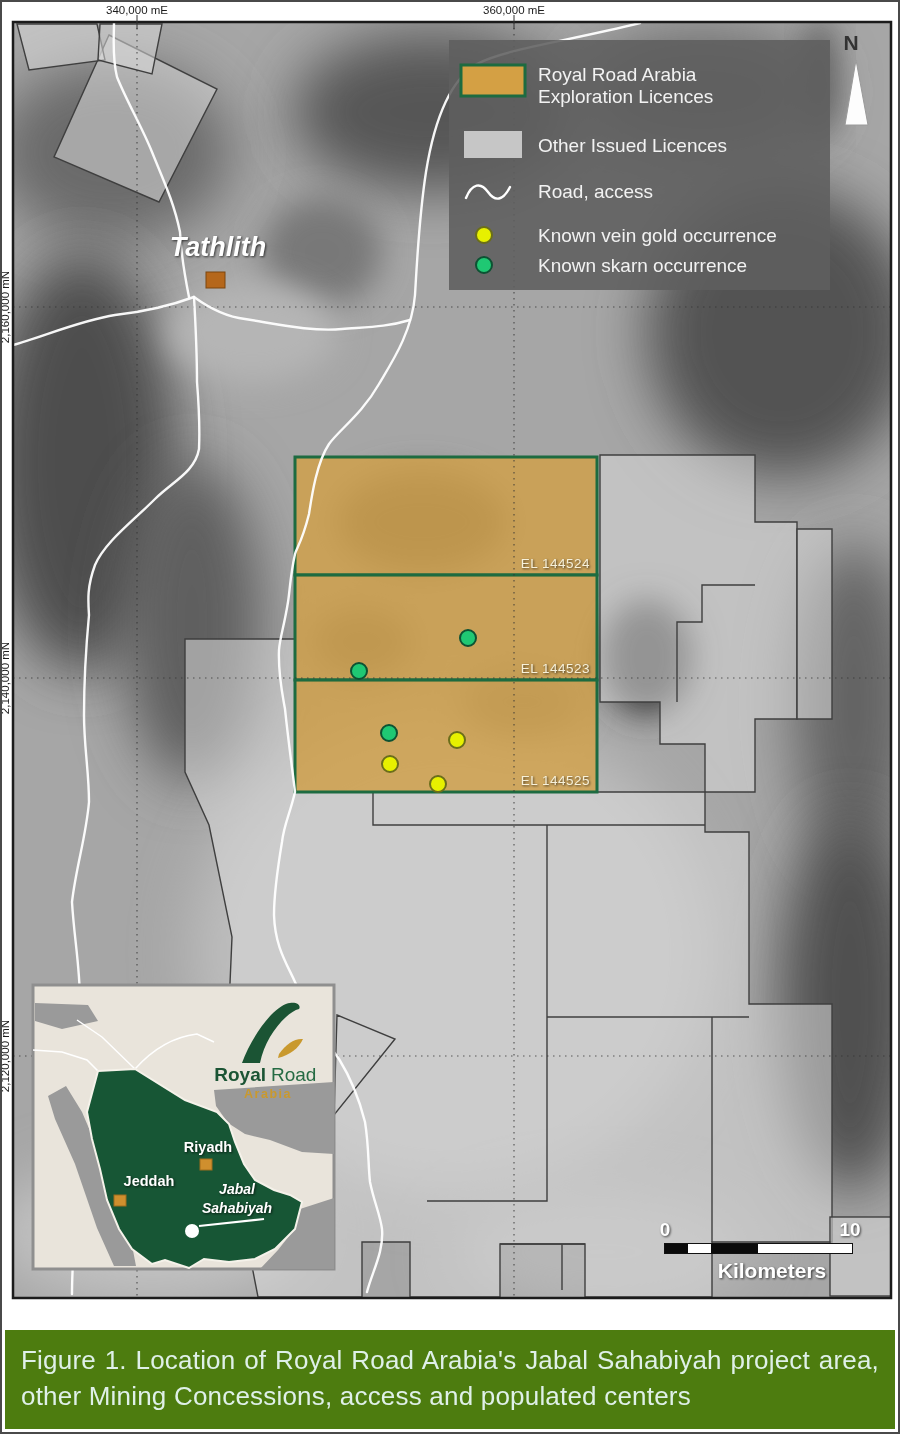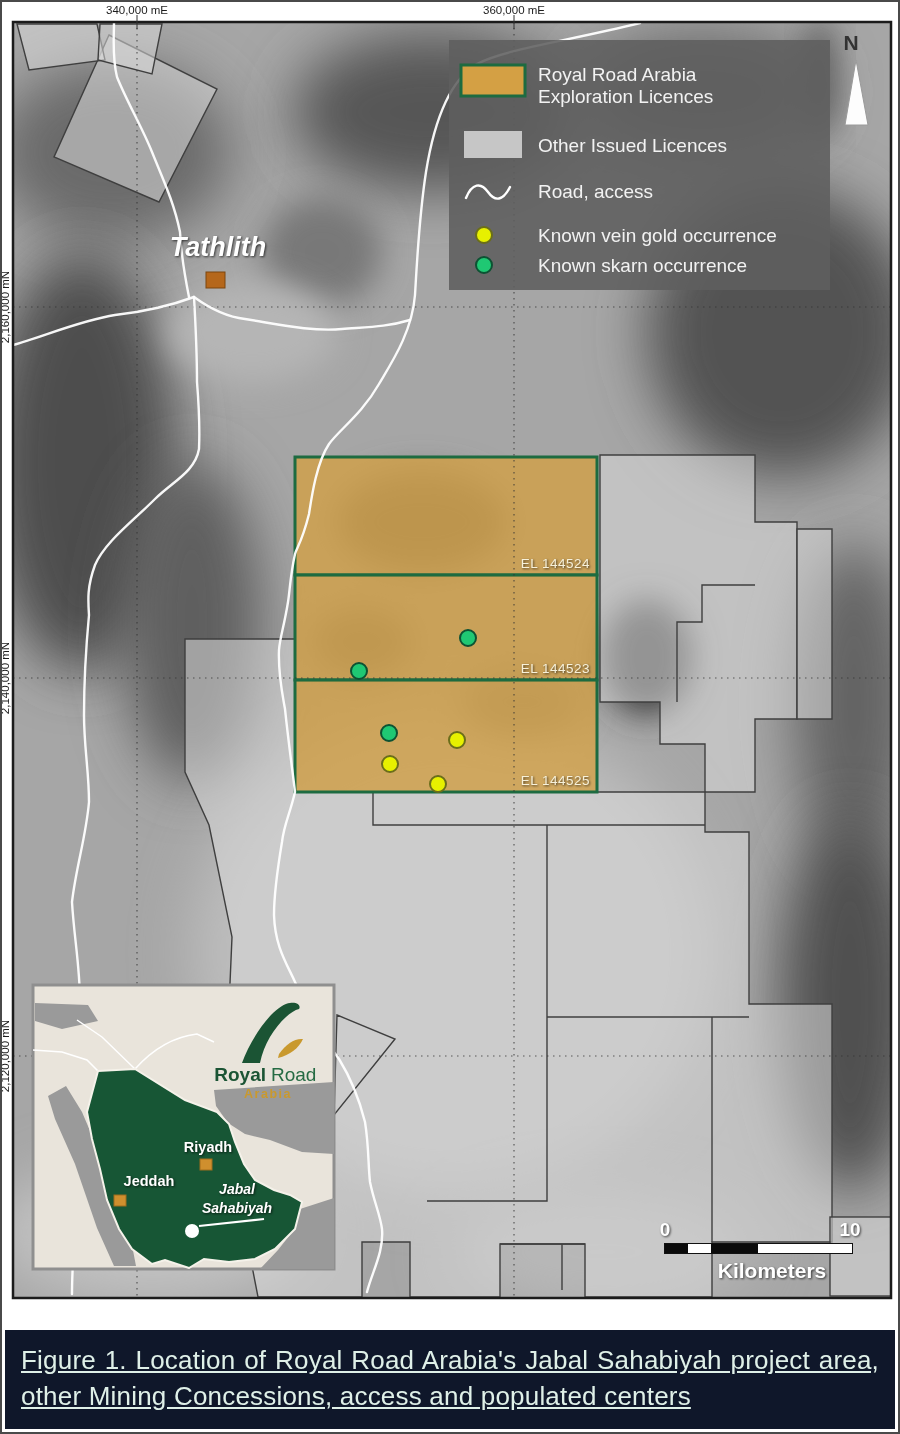--- a/index.html
+++ b/index.html
@@ -179,15 +179,15 @@
     <line x1="135" y1="13" x2="135" y2="27" stroke="#333" stroke-width="1"></line>
     <line x1="512" y1="13" x2="512" y2="27" stroke="#333" stroke-width="1"></line>
     <text class="axis-t" x="135" y="12" text-anchor="middle">340,000 mE</text>
     <text class="axis-t" x="512" y="12" text-anchor="middle">360,000 mE</text>
     <text class="axis-t" x="7" y="305" text-anchor="middle" transform="rotate(-90 7 305)">2,160,000 mN</text>
     <text class="axis-t" x="7" y="676" text-anchor="middle" transform="rotate(-90 7 676)">2,140,000 mN</text>
     <text class="axis-t" x="7" y="1054" text-anchor="middle" transform="rotate(-90 7 1054)">2,120,000 mN</text>
   </g>
 </svg>
 
-<div class="caption" style="background: #0f172a; text-decoration: underline;">Figure 1. Location of Royal Road Arabia's Jabal Sahabiyah project area, other Mining Concessions, access and populated centers</div>
+<div class="caption" style="background: #4d7c0f;">Figure 1. Location of Royal Road Arabia's Jabal Sahabiyah project area, other Mining Concessions, access and populated centers</div>
 
 </div>
 
 </body></html>

